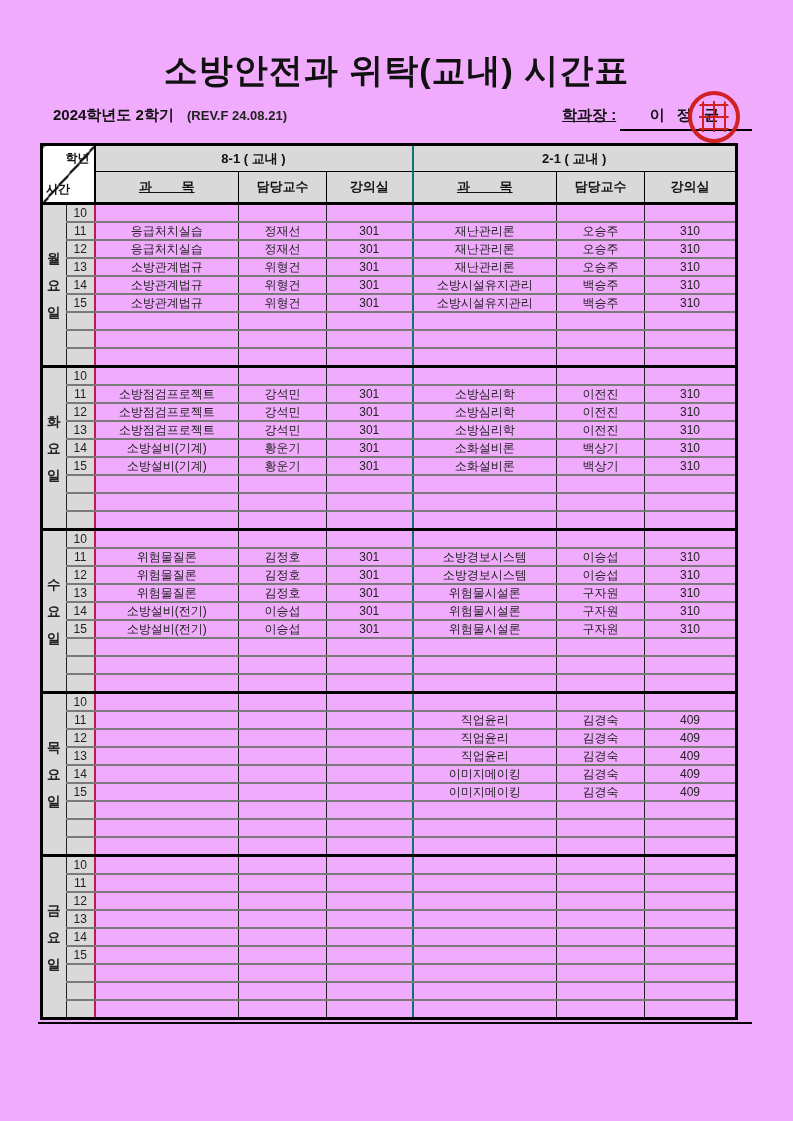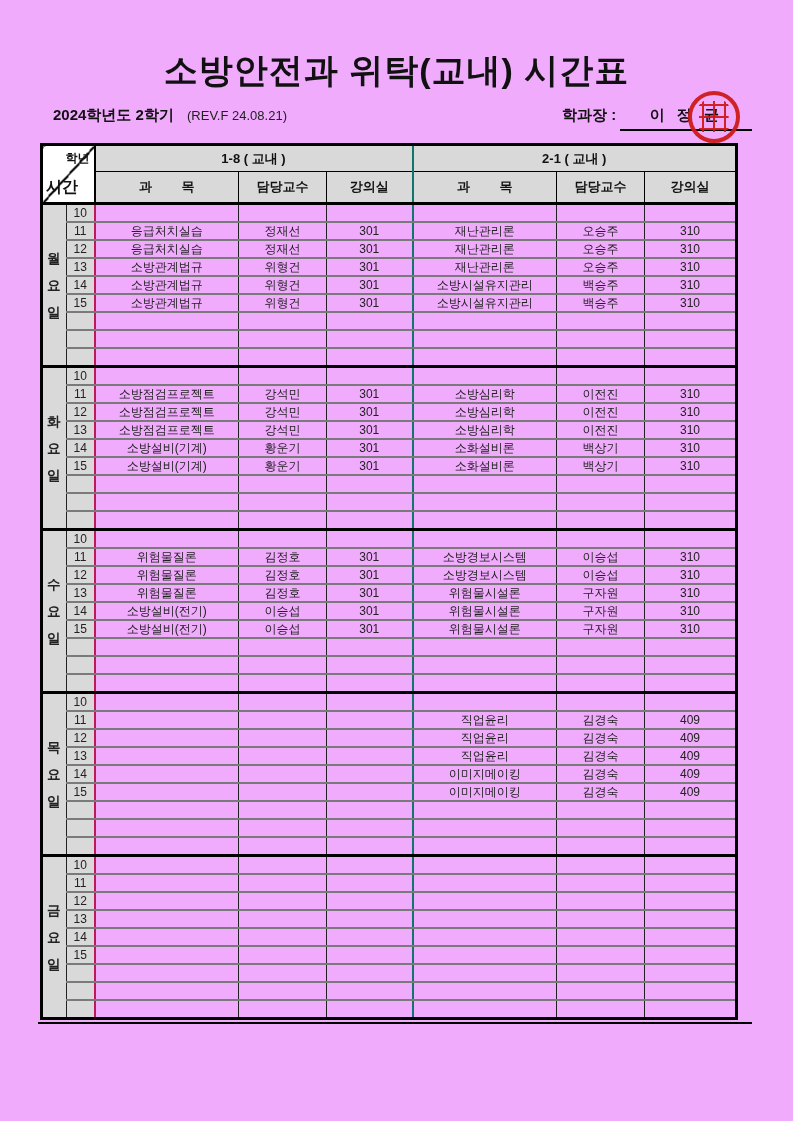--- a/index.html
+++ b/index.html
@@ -1,47 +1,47 @@
 <!DOCTYPE html>
 <html><head>
 <meta charset="utf-8">
 <style>
   html,body{margin:0;padding:0;background:#fff;}
   .page{position:relative;width:793px;height:1121px;background:#f0abfc;overflow:hidden;
         font-family:"Liberation Sans","DejaVu Sans",sans-serif;color:#111;}
   .title{position:absolute;top:48px;left:0;width:100%;text-align:center;
          font-size:34px;font-weight:800;letter-spacing:1px;}
   .meta-semester{position:absolute;top:106px;left:53px;font-size:15px;font-weight:700;}
-  .meta-revision{position:absolute;top:108px;left:187px;font-size:13px;font-weight:400;color:#222;}
+  .meta-revision{position:absolute;top:108px;left:187px;font-size:13px;font-weight:700;color:#222;}
   .meta-right{position:absolute;top:106px;left:562px;font-size:15px;white-space:nowrap;}
-  .dept-label{font-weight:700;}
+  .dept-label{font-weight:700;text-decoration:underline;}
   .sig-name{display:inline-block;width:132px;text-align:center;font-weight:700;
             letter-spacing:4px;border-bottom:2px solid #000;padding-bottom:4px;}
   .seal{position:absolute;left:688px;top:91px;width:52px;height:52px;box-sizing:border-box;
         border:4px solid #cf1a1a;border-radius:50%;opacity:.95;}
   .seal-inner{position:absolute;inset:3px;border-radius:50%;
     background:
       linear-gradient(#cf1a1a,#cf1a1a) 50% 50%/2px 82% no-repeat,
       linear-gradient(#cf1a1a,#cf1a1a) 50% 16%/78% 2px no-repeat,
       linear-gradient(#cf1a1a,#cf1a1a) 50% 50%/78% 2px no-repeat,
       linear-gradient(#cf1a1a,#cf1a1a) 50% 84%/78% 2px no-repeat,
       linear-gradient(#cf1a1a,#cf1a1a) 20% 50%/2px 82% no-repeat,
       linear-gradient(#cf1a1a,#cf1a1a) 80% 50%/2px 82% no-repeat;}
   table.tt{position:absolute;top:143px;left:40px;width:695px;border-collapse:collapse;
            table-layout:fixed;border:3px solid #000;}
   .tt th,.tt td{padding:0;margin:0;overflow:hidden;white-space:nowrap;}
   .tt th{background:#d9d9d9;font-size:13px;font-weight:700;border:1px solid #000;text-align:center;}
   .tt tr.group-row th{height:25px;}
   .tt tr.sub-row th{height:30px;border-bottom:3px solid #000;}
-  .tt th.subj-h{word-spacing:26px;}
+  .tt th.subj-h{word-spacing:26px;text-decoration:underline;}
   .tt th.v-mid,.tt td.v-mid{border-left:2px solid #0f766e;}
   .tt th.corner{background-color:#fff;position:relative;border-right:2px solid #000;border-bottom:3px solid #000;
     background-image:linear-gradient(to bottom right,transparent calc(50% - 1px),#000 calc(50% - 1px),#000 calc(50% + 1px),transparent calc(50% + 1px));}
   .corner .tr-label{position:absolute;top:4px;right:4px;font-size:12px;font-weight:700;}
-  .corner .bl-label{position:absolute;bottom:4px;left:3px;font-size:16px;font-weight:700;}
+  .corner .bl-label{position:absolute;bottom:4px;left:3px;font-size:12px;font-weight:700;}
   .tt td{height:16px;line-height:16px;font-size:12px;text-align:center;color:#222;
          border-top:2px solid #7a7a7a;border-bottom:2px solid #7a7a7a;
          border-left:1px solid #222;border-right:1px solid #222;}
   .tt tr.block-start td{border-top:3px solid #000;}
   .tt td.v-sub{border-left:2px solid #be185d;}
   .tt td.day-cell{background:#d9d9d9;vertical-align:middle;border-right:1px solid #222;}
   .day-inner{width:15px;margin:0 auto;word-break:break-all;white-space:normal;
              line-height:27px;font-weight:700;font-size:13.5px;text-align:left;}
   .tt td.time-cell{background:#d9d9d9;font-weight:400;}
   .footer-line{position:absolute;top:1022px;left:38px;width:714px;height:2px;background:#000;}
@@ -74,21 +74,21 @@
       <col style="width:144px">
         <col style="width:88px">
         <col style="width:92px">
     </colgroup>
     <thead>
       <tr class="group-row">
         <th class="corner" rowspan="2" colspan="2">
           <span class="tr-label">학년</span>
           <span class="bl-label">시간</span>
         </th>
-        <th colspan="3">1-8 ( 교내 )</th>
+        <th colspan="3">8-1 ( 교내 )</th>
         <th colspan="3" class="v-mid">2-1 ( 교내 )</th>
       </tr>
       <tr class="sub-row">
         <th class="subj-h v-sub">과 목</th>
         <th>담당교수</th>
         <th>강의실</th>
         <th class="subj-h v-mid">과 목</th>
         <th>담당교수</th>
         <th>강의실</th>
       </tr>

